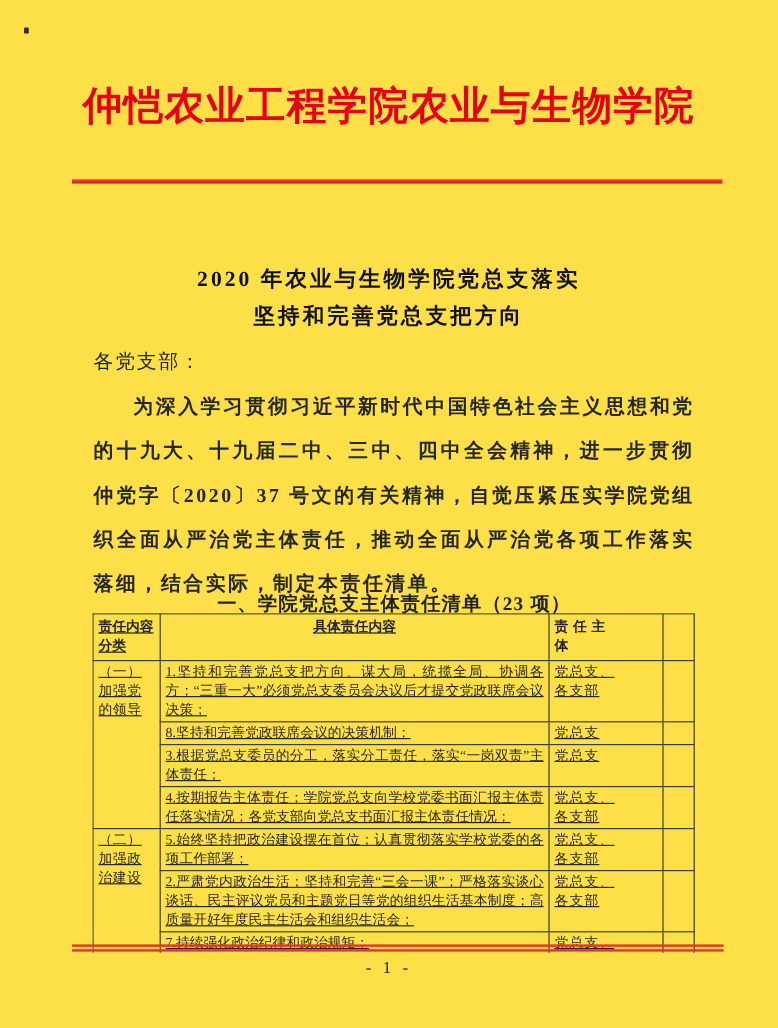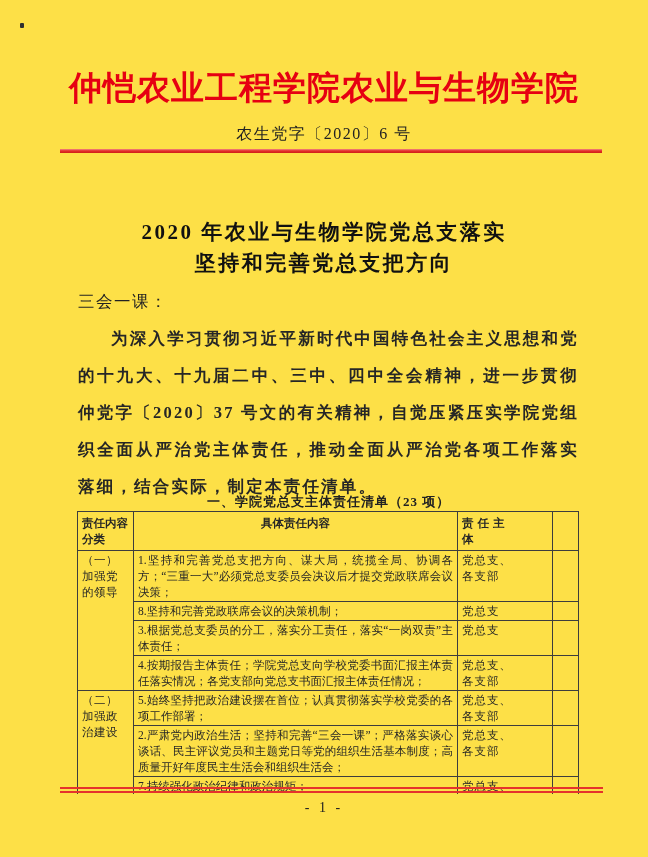--- a/index.html
+++ b/index.html
@@ -17,49 +17,49 @@
   .doc-number {
     position:absolute; top:124px; left:0; width:100%; text-align:center;
     font-size:16px; letter-spacing:1.5px; color:#222222;
   }
   .rule-top {
     position:absolute; top:149px; left:60px; width:542px; height:4px;
     background:linear-gradient(to bottom, #f28a83 0%, var(--rule-red,#e5322c) 45%, #cf1d17 100%);
   }
   .doc-title {
     position:absolute; top:217px; left:0; width:100%; text-align:center;
-    font-weight:bold; font-size:21px; line-height:31px; letter-spacing:2.5px; color:#111111;
+    font-weight:bold; font-size:18px; line-height:31px; letter-spacing:2.5px; color:#111111;
   }
   .salutation {
     position:absolute; top:291px; left:78px; font-size:16.5px; letter-spacing:1.5px; color:#222222;
   }
   .body-par {
     position:absolute; top:320px; left:78px; width:501px;
     font-size:16.5px; line-height:37px; letter-spacing:2.2px;
     text-align:justify; text-indent:2em; color:#262626;font-weight:bold;
   }
   .tbl-caption {
     position:absolute; top:493px; left:78px; width:501px; text-align:center;
-    font-size:13px; font-weight:bold; letter-spacing:1px; color:#222222;
+    font-size:16px; font-weight:bold; letter-spacing:1px; color:#222222;
   }
   .tbl-wrap {
     position:absolute; top:511px; left:77px; width:504px; height:283px; overflow:hidden;
   }
   table.resp-table {
     border-collapse:collapse; table-layout:fixed; width:501px;
     font-size:11.5px; line-height:16px; color:#262626;
     font-family:"Liberation Serif", serif;
   }
   .resp-table col.c1 { width:56px; }
   .resp-table col.c2 { width:324px; }
   .resp-table col.c3 { width:95px; }
   .resp-table col.c4 { width:26px; }
   .resp-table th, .resp-table td {
     border:1px solid #3d3d3d; padding:1px 4px; vertical-align:top;
-    text-align:left; overflow:hidden;
+    text-align:left; overflow:hidden;text-decoration:underline;
   }
   .resp-table th { font-weight:bold; padding:3px 4px; }
   .resp-table th.c-content { text-align:center; }
   .owner-head-inner { display:inline-block; width:52px; letter-spacing:4px; }
   .resp-table td.c-cat { letter-spacing:0.5px;margin-left:24px; }
   .resp-table td.c-content { text-align:justify; }
   .resp-table td.c-owner { white-space:pre-line; letter-spacing:1px; }
   .rule-bottom {
     position:absolute; top:787px; left:60px; width:543px; height:6px;
     border-top:2px solid var(--rule-red,#e5322c);
@@ -72,30 +72,29 @@
 </style>
 </head>
 <body>
 
 <div class="page">
 
   <div class="speck"></div>
 
   <div class="org-title">仲恺农业工程学院农业与生物学院</div>
 
-  <div class="doc-number">农生党字〔2020〕6 号</div>
 
   <div class="rule-top"></div>
 
   <div class="doc-title">
     <div>2020 年农业与生物学院党总支落实</div>
     <div>坚持和完善党总支把方向</div>
   </div>
 
-  <div class="salutation">三会一课：</div>
+  <div class="salutation">各党支部：</div>
 
   <div class="body-par">为深入学习贯彻习近平新时代中国特色社会主义思想和党的十九大、十九届二中、三中、四中全会精神，进一步贯彻仲党字〔2020〕37 号文的有关精神，自觉压紧压实学院党组织全面从严治党主体责任，推动全面从严治党各项工作落实落细，结合实际，制定本责任清单。</div>
 
   <div class="tbl-caption">一、学院党总支主体责任清单（23 项）</div>
 
   <div class="tbl-wrap">
     <table class="resp-table">
       <colgroup>
         <col class="c1">
           <col class="c2">

